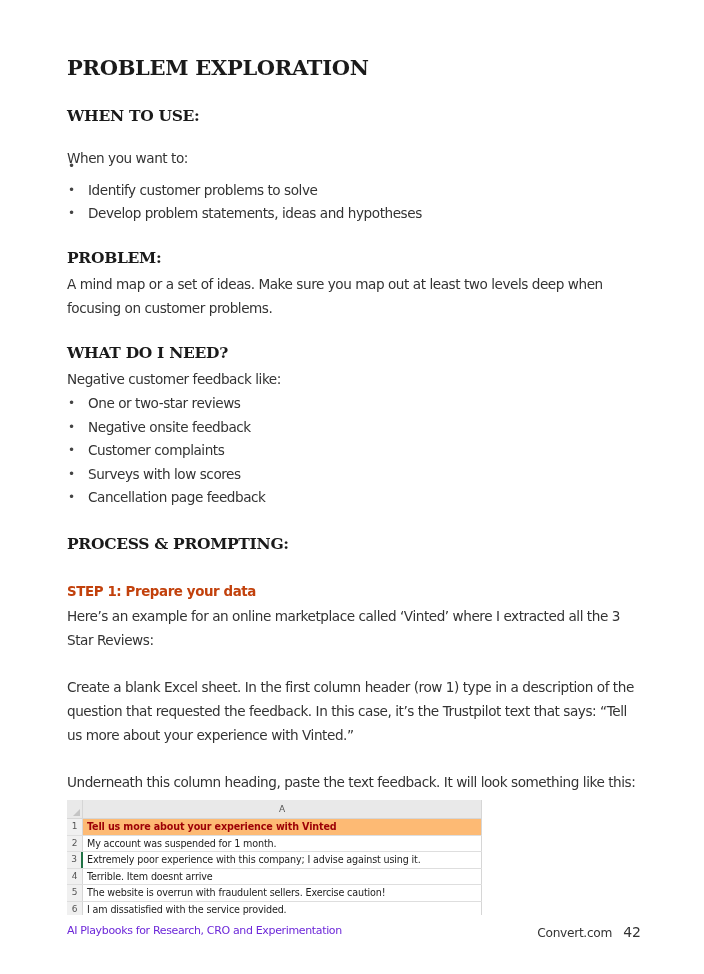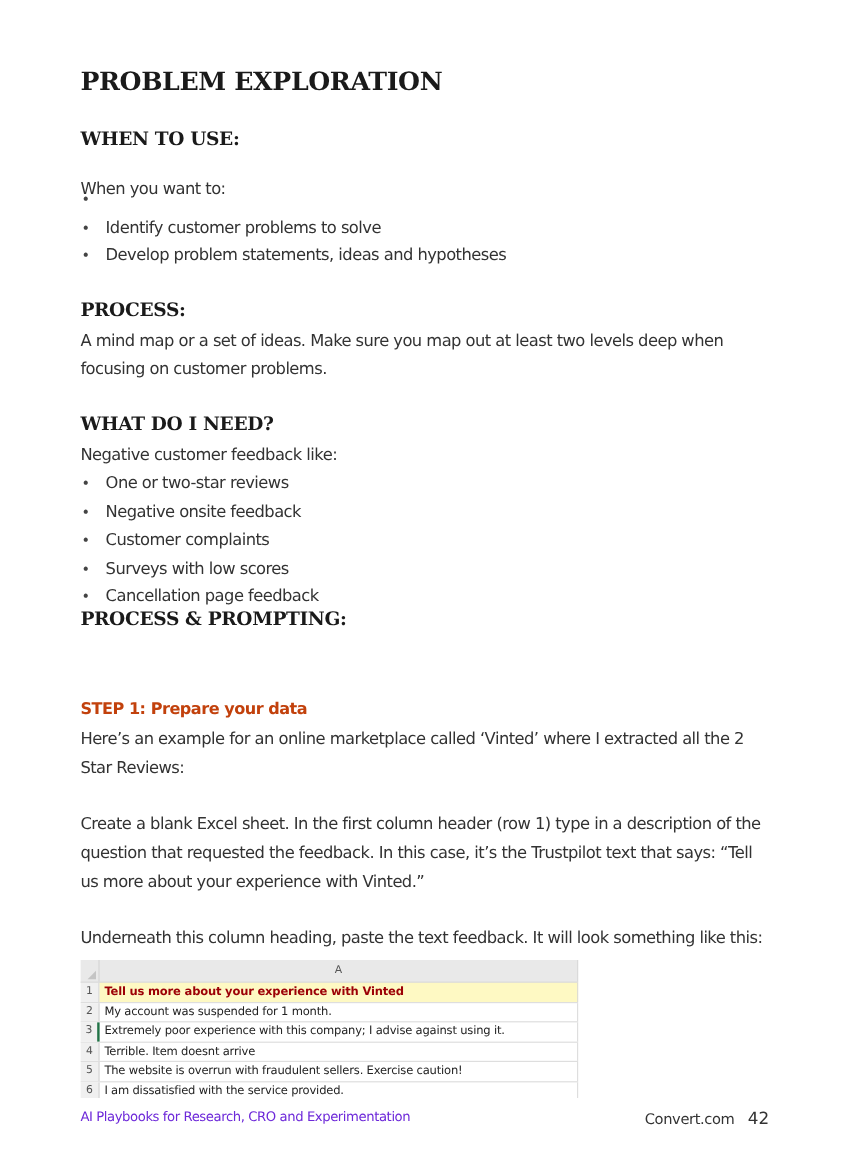--- a/index.html
+++ b/index.html
@@ -145,21 +145,21 @@
     }
     .cell {
       flex: 1;
       padding-left: 4px;
       line-height: 15.5px;
       color: #222;
       white-space: nowrap;
       border-right: 1px solid #d6d6d6;
     }
     .sheet-row.header-row .cell {
-      background: #fef9c3;
+      background: #fdba74;
       color: #9c0006;
       font-weight: bold;
     }
     .footer-left {
       position: absolute;
       left: 0;
       top: 924px;
       font-size: 11px;
       color: #6d28d9;
       letter-spacing: -0.35px;
@@ -189,38 +189,38 @@
   <div class="title">PROBLEM EXPLORATION</div>
 
   <div class="h2" style="top:106px;">WHEN TO USE:</div>
   <div class="body-text" style="top:131px;margin-top:16px;">When you want to:</div>
   <ul class="bullets" style="top:155px;">
     <li><span class="bullet-dot">•</span></li>
     <li><span class="bullet-dot">•</span><span>Identify customer problems to solve</span></li>
     <li><span class="bullet-dot">•</span><span>Develop problem statements, ideas and hypotheses</span></li>
   </ul>
 
-  <div class="h2" style="top:248px;">PROCESS:</div>
+  <div class="h2" style="top:248px;">PROBLEM:</div>
   <div class="body-text" style="top:273px;">A mind map or a set of ideas. Make sure you map out at least two levels deep when</div>
   <div class="body-text" style="top:297px;">focusing on customer problems.</div>
 
   <div class="h2" style="top:343px;">WHAT DO I NEED?</div>
   <div class="body-text" style="top:368px;">Negative customer feedback like:</div>
   <ul class="bullets" style="top:392px;">
     <li><span class="bullet-dot">•</span><span>One or two-star reviews</span></li>
     <li><span class="bullet-dot">•</span><span>Negative onsite feedback</span></li>
     <li><span class="bullet-dot">•</span><span>Customer complaints</span></li>
     <li><span class="bullet-dot">•</span><span>Surveys with low scores</span></li>
     <li><span class="bullet-dot">•</span><span>Cancellation page feedback</span></li>
   </ul>
 
-  <div class="h2" style="top:506px;">PROCESS &amp; PROMPTING:</div>
+  <div class="h2" style="top:534px;">PROCESS &amp; PROMPTING:</div>
 
   <div class="step-title" style="top:584px;">STEP 1: Prepare your data</div>
-  <div class="body-text" style="top:605px;">Here’s an example for an online marketplace called ‘Vinted’ where I extracted all the 2</div>
+  <div class="body-text" style="top:605px;">Here’s an example for an online marketplace called ‘Vinted’ where I extracted all the 3</div>
   <div class="body-text" style="top:629px;">Star Reviews:</div>
 
   <div class="body-text" style="top:676px;">Create a blank Excel sheet. In the first column header (row 1) type in a description of the</div>
   <div class="body-text" style="top:700px;">question that requested the feedback. In this case, it’s the Trustpilot text that says: “Tell</div>
   <div class="body-text" style="top:724px;">us more about your experience with Vinted.”</div>
 
   <div class="body-text" style="top:771px;">Underneath this column heading, paste the text feedback. It will look something like this:</div>
 
   <div class="sheet">
     <div class="sheet-header">

